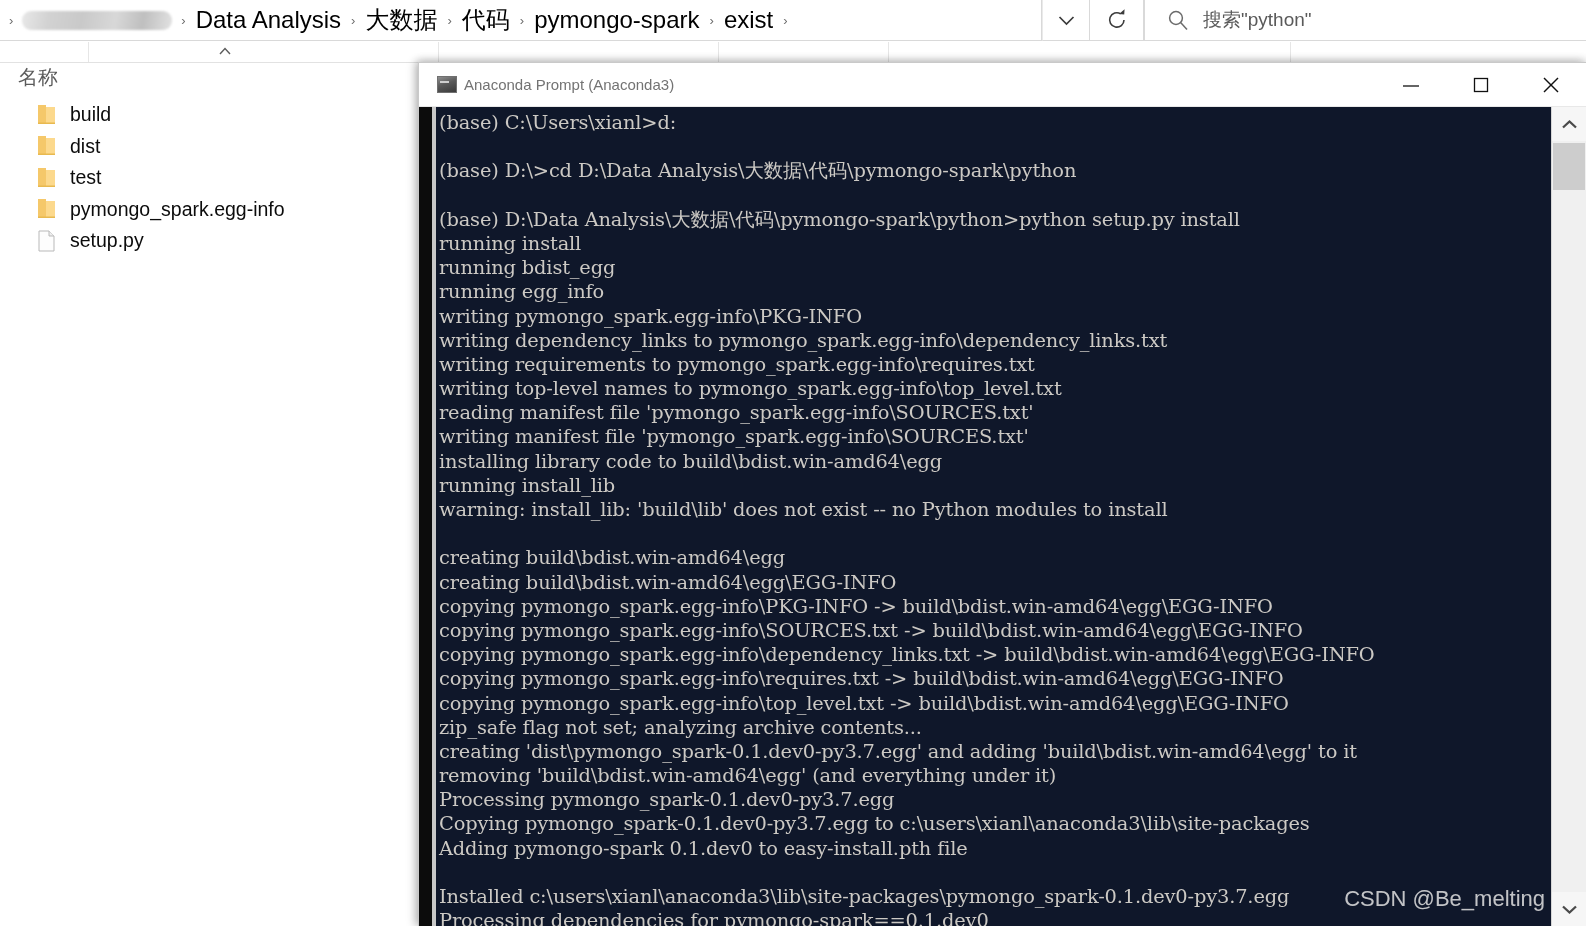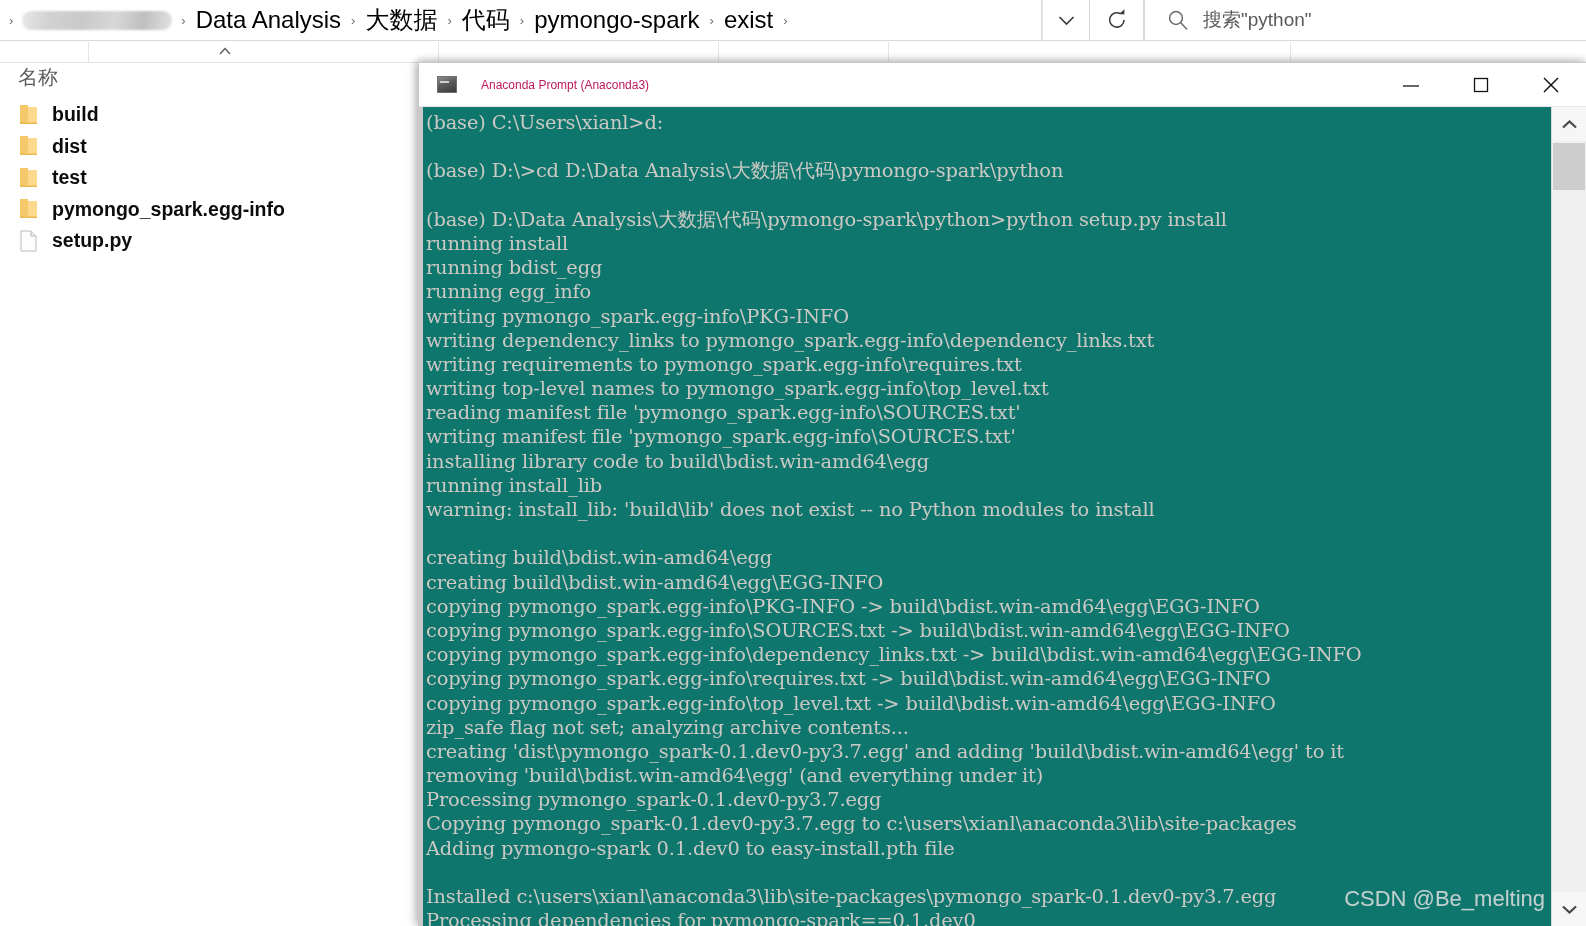--- a/index.html
+++ b/index.html
@@ -115,23 +115,22 @@
   .name-col-label {
     position: absolute;
     left: 18px; top: 64px;
     font-size: 20px;
     color: #5b5b5b;
   }
 
   
   #file-list {
     position: absolute;
-    left: 0; top: 99px;
+    left: 18px; top: 99px;
     width: 418px;
-    font-weight: bold;
   }
   .file-row {
     display: flex;
     align-items: center;
     height: 31.5px;
     padding-left: 18px;
     gap: 13px;
   }
   .file-name {
     font-size: 19.5px;
@@ -171,43 +170,44 @@
     position: relative;
   }
   .title-icon::after {
     content: "";
     position: absolute;
     left: 2px; top: 4px;
     width: 9px; height: 2px;
     background: #cfcfcf;
   }
   .title-text {
-    margin-left: 24px;
-    font-size: 12px;
-    color: #be185d;
+    margin-left: 7px;
+    font-size: 15px;
+    color: #737373;
     white-space: nowrap;
   }
   .win-controls {
     margin-left: auto;
     display: flex;
     height: 100%;
   }
   .win-btn {
     width: 70px;
     display: flex;
     align-items: center;
     justify-content: center;
   }
 
   .term-body {
     flex: 1 1 auto;
     display: flex;
     overflow: hidden;
-    background: #0f766e;
+    background: #0f172a;
     position: relative;
+    margin-left: 13px;
   }
   .term-leftedge {
     width: 4px;
     background: #c8c8c8;
     flex: 0 0 4px;
   }
   .term-text {
     flex: 1 1 auto;
     padding: 4px 0 0 3px;
     font-family: "DejaVu Serif", "Liberation Serif", serif;

